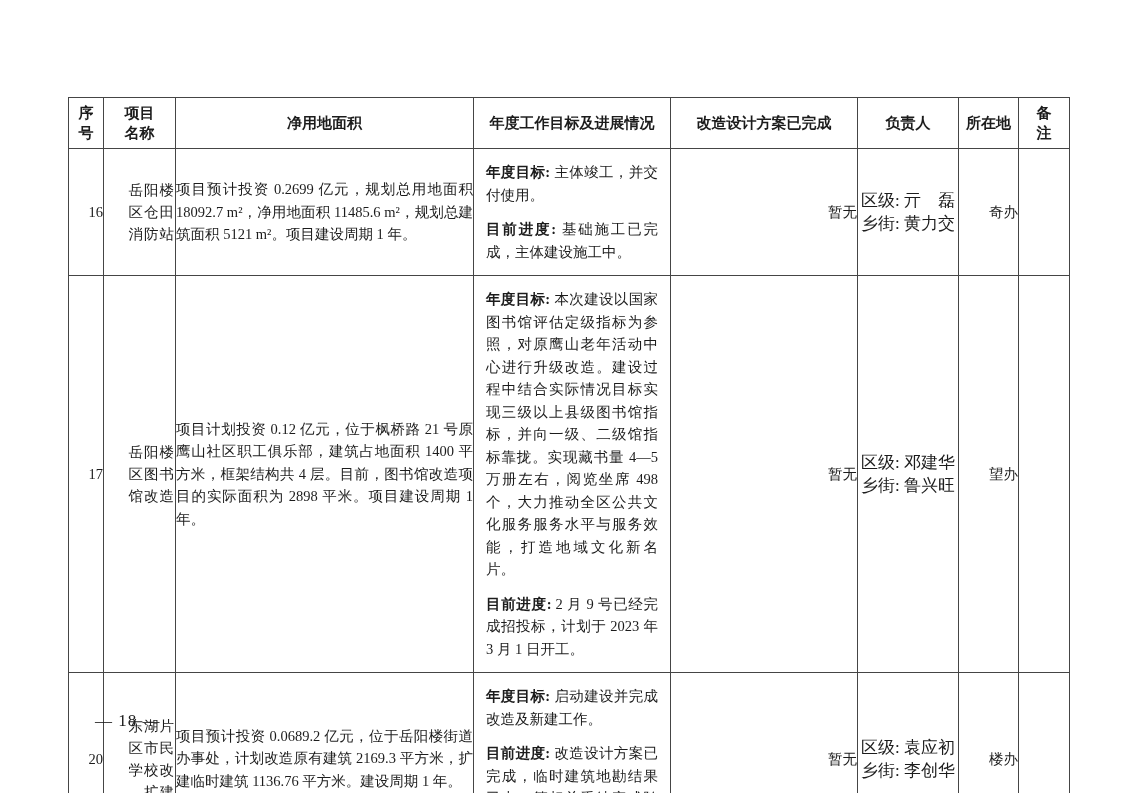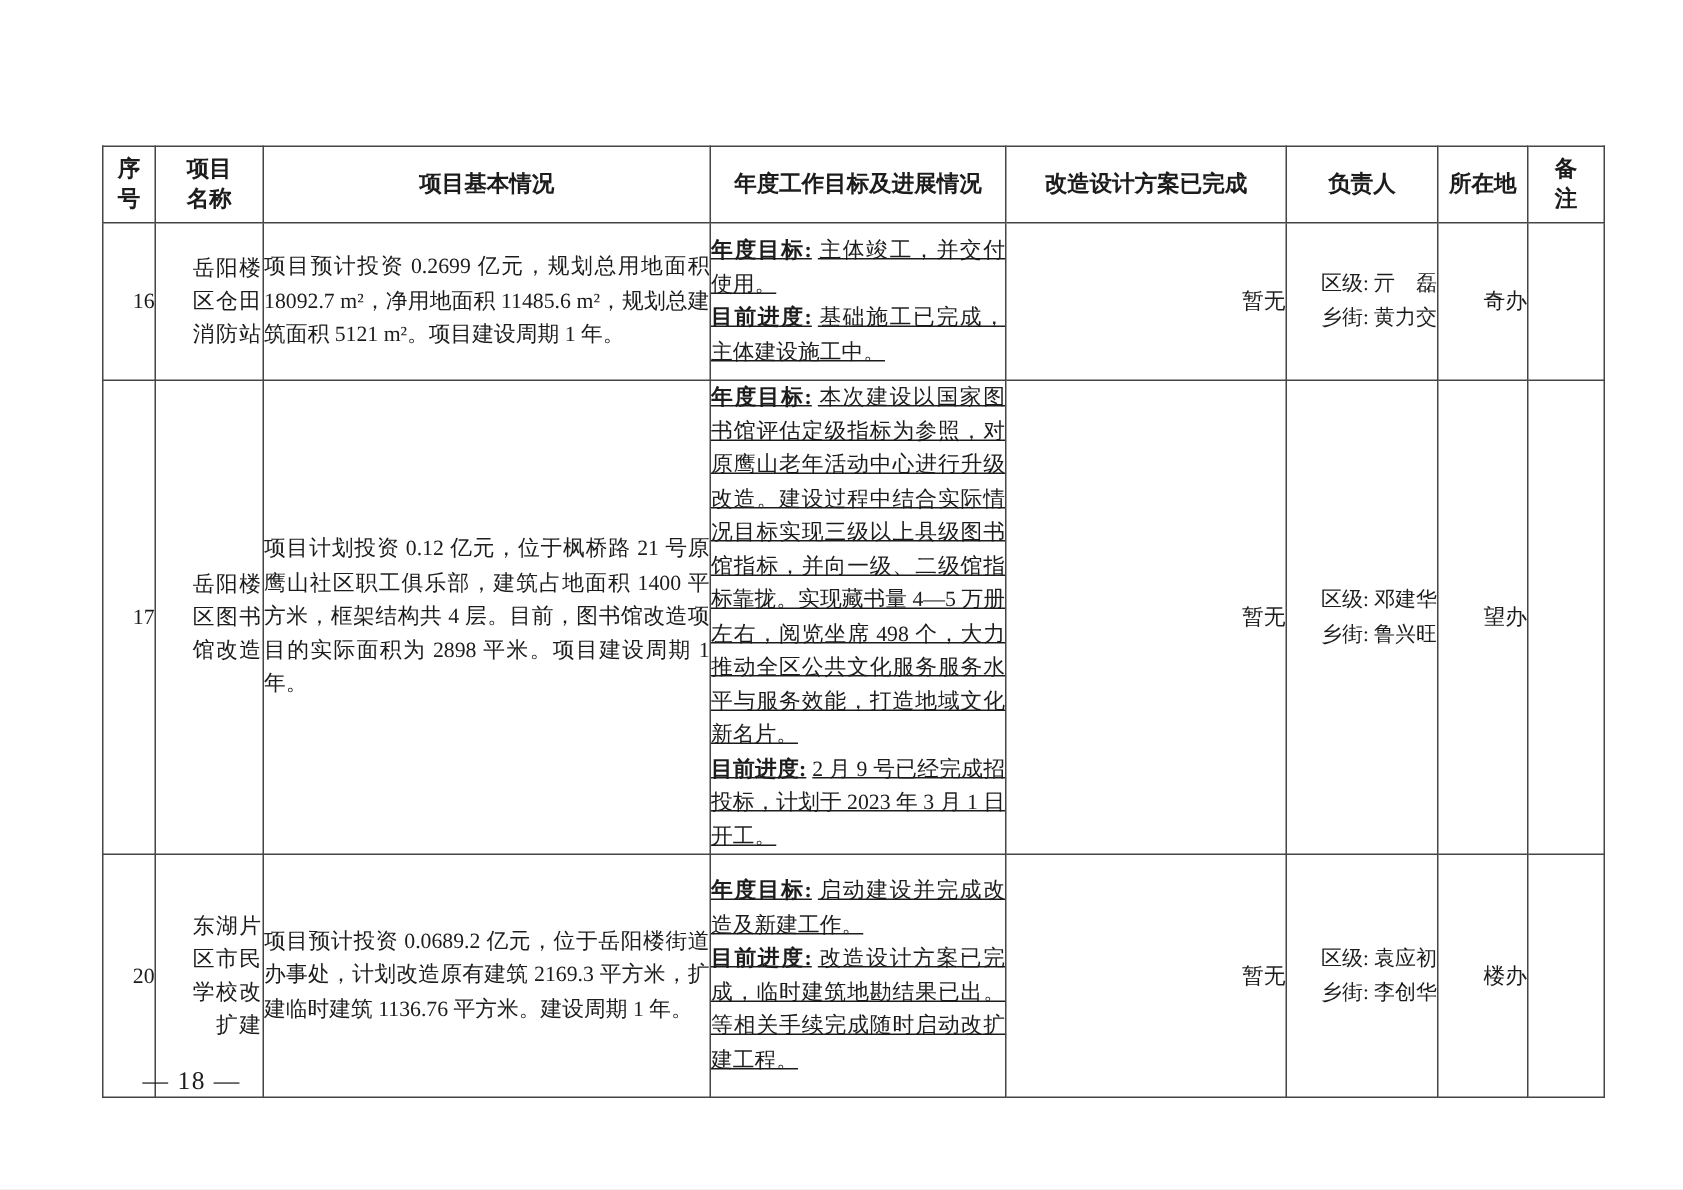--- a/index.html
+++ b/index.html
@@ -24,23 +24,23 @@
   td.hdr{
     font-weight:700;
     font-size:15px;
     line-height:20px;
     text-align:center;
     white-space:pre-line;
   }
   td.center{text-align:right;font-size:14.5px;line-height:22px;}
   td.name{white-space:pre-line;letter-spacing:1px;}
   td.para{text-align:justify;font-size:14.5px;line-height:22.5px;padding:4px 7px;}
-  td.para p{margin:0;text-decoration:underline;}
+  td.para p{margin:12px;}
   .blabel{font-weight:700;padding-right:4px;}
-  td.leader{font-size:14px;line-height:23px;padding:0 4px 0 8px;text-align:right;margin-left:28px;}
+  td.leader{font-size:17px;line-height:23px;padding:0 4px 0 8px;text-align:center;margin-left:28px;}
   .pagenum{
     position:absolute;left:95px;top:711px;
     font-size:17px;letter-spacing:1px;
   }
 </style>
 </head>
 <body>
 
 <div class="page">
 
@@ -55,21 +55,21 @@
         <col style="width:60px">
         <col style="width:51px">
     </colgroup>
 
     <tbody>
         <tr style="height:51px">
       <td class="hdr">序
 号</td>
       <td class="hdr">项目
 名称</td>
-      <td class="hdr">项目基本情况</td>
+      <td class="hdr">净用地面积</td>
       <td class="hdr">年度工作目标及进展情况</td>
       <td class="hdr">改造设计方案已完成</td>
       <td class="hdr">负责人</td>
       <td class="hdr">所在地</td>
       <td class="hdr">备
 注</td>
     </tr>
 
     <tr style="height:105px">
       <td class="center">16</td>

